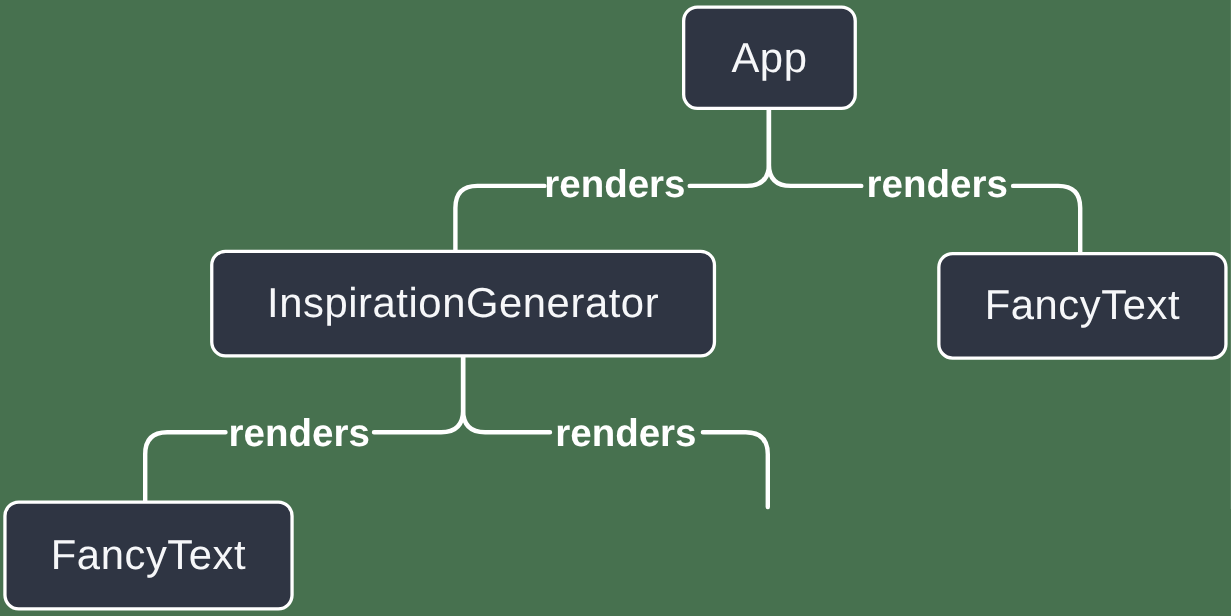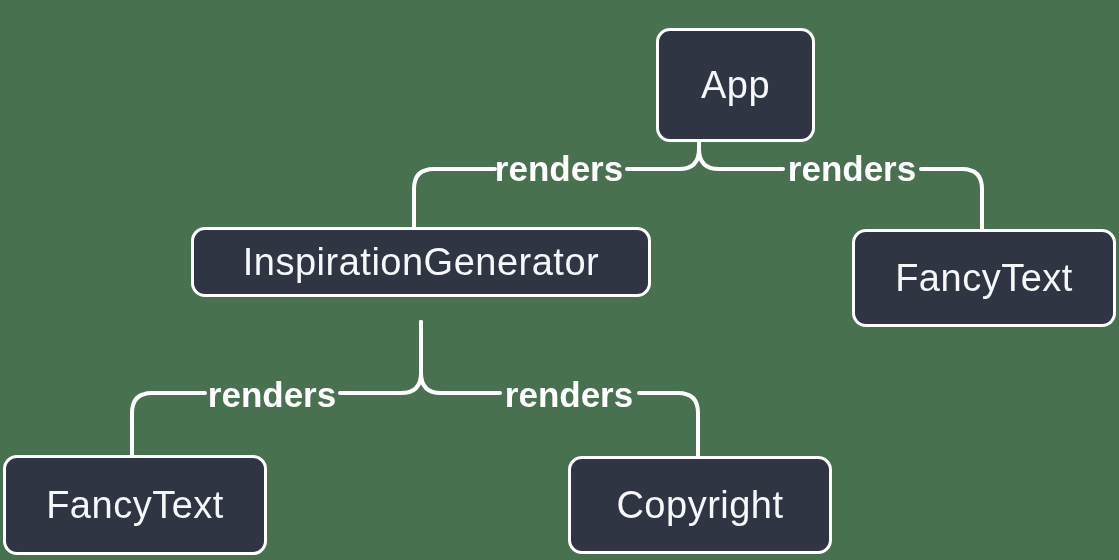--- a/index.html
+++ b/index.html
@@ -36,22 +36,22 @@
     display: flex;
     align-items: center;
     justify-content: center;
     color: #F6F7F9;
     font-size: 38px;
     font-weight: 400;
     line-height: 1;
     letter-spacing: 0.5px;
     white-space: nowrap;
   }
-  .node-app            { left: 656px; top: 5px;   width: 159px; height: 114px; margin-top: 23px; }
-  .node-inspiration    { left: 191px; top: 227px; width: 460px; height: 70px; }
+  .node-app            { left: 620px; top: 5px;   width: 159px; height: 95px; }
+  .node-inspiration    { left: 191px; top: 227px; width: 460px; height: 98px; }
   .node-fancytext-top  { left: 852px; top: 229px; width: 264px; height: 98px; }
   .node-fancytext-bot  { left: 3px;   top: 455px; width: 264px; height: 100px; }
   .node-copyright      { left: 568px; top: 456px; width: 264px; height: 98px; }
   .edge-label {
     position: absolute;
     transform: translate(-50%, -50%);
     color: #FFFFFF;
     font-size: 35px;
     font-weight: 700;
     line-height: 1;
@@ -91,22 +91,19 @@
   </div>
 
   <div class="node node-fancytext-top">
     <span>FancyText</span>
   </div>
 
   <div class="node node-fancytext-bot">
     <span>FancyText</span>
   </div>
 
-  <div class="node node-copyright">
-    <span>Copyright</span>
-  </div>
 
   <span class="edge-label edge-label-1">renders</span>
   <span class="edge-label edge-label-2">renders</span>
   <span class="edge-label edge-label-3">renders</span>
   <span class="edge-label edge-label-4">renders</span>
 
 </div>
 
 </body></html>

